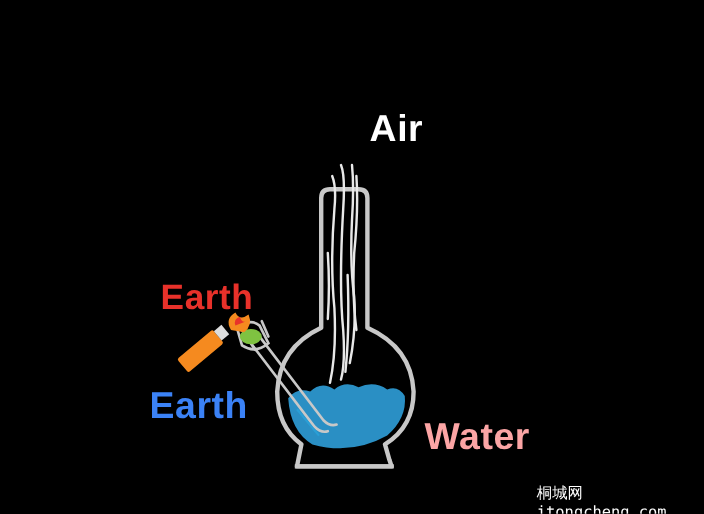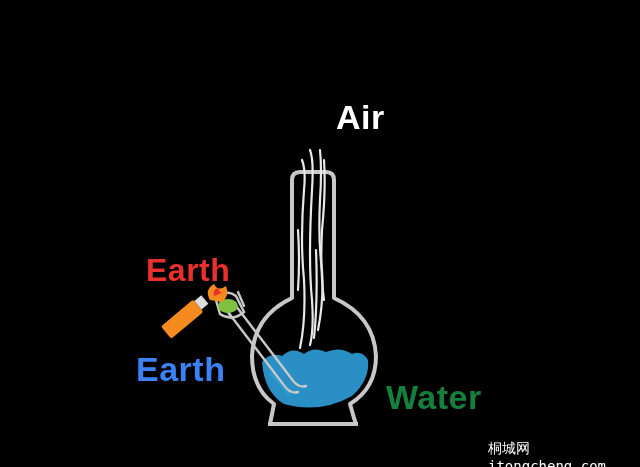--- a/index.html
+++ b/index.html
@@ -50,14 +50,14 @@
 
   <g transform="rotate(-40 186 316)">
     <rect x="160" y="308" width="42" height="16" rx="2" fill="#f58a1f"></rect>
     <rect x="202" y="310" width="9" height="11" fill="#dddddd"></rect>
   </g>
 </svg>
 
 <div class="lbl" id="air" style="color:#ffffff">Air</div>
 <div class="lbl" id="fire" style="color:#e8312a">Earth</div>
 <div class="lbl" id="earth" style="color:#3b82f6">Earth</div>
-<div class="lbl" id="water" style="color:#15803d">Water</div>
+<div class="lbl" id="water" style="color:#fca5a5">Water</div>
 <div id="wm" style="color:#ffffff">桐城网 itongcheng.com</div>
 
 </body></html>

